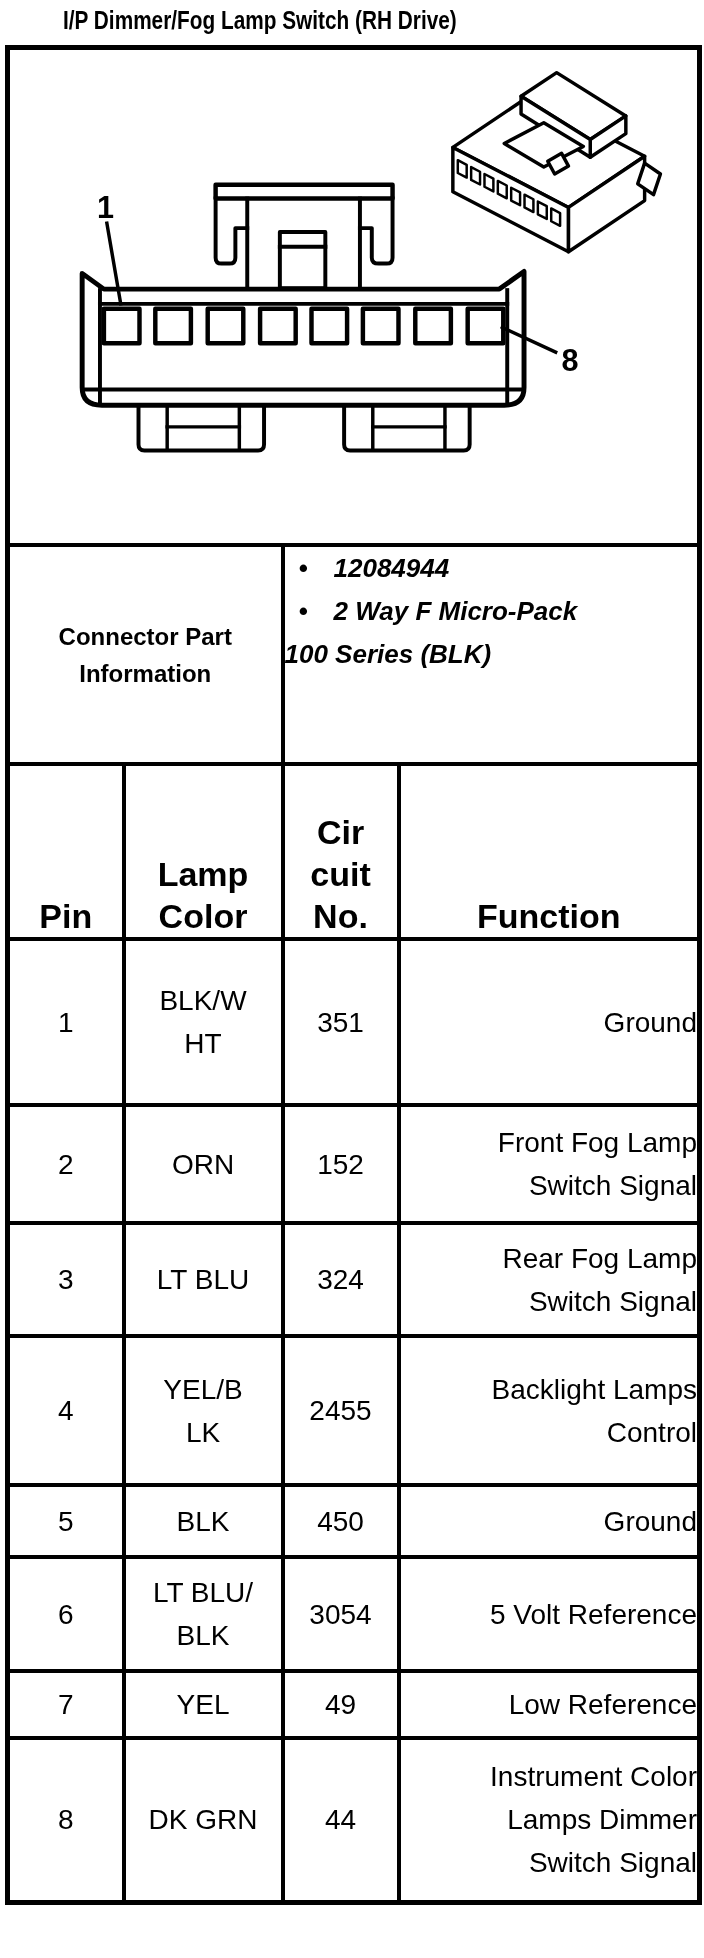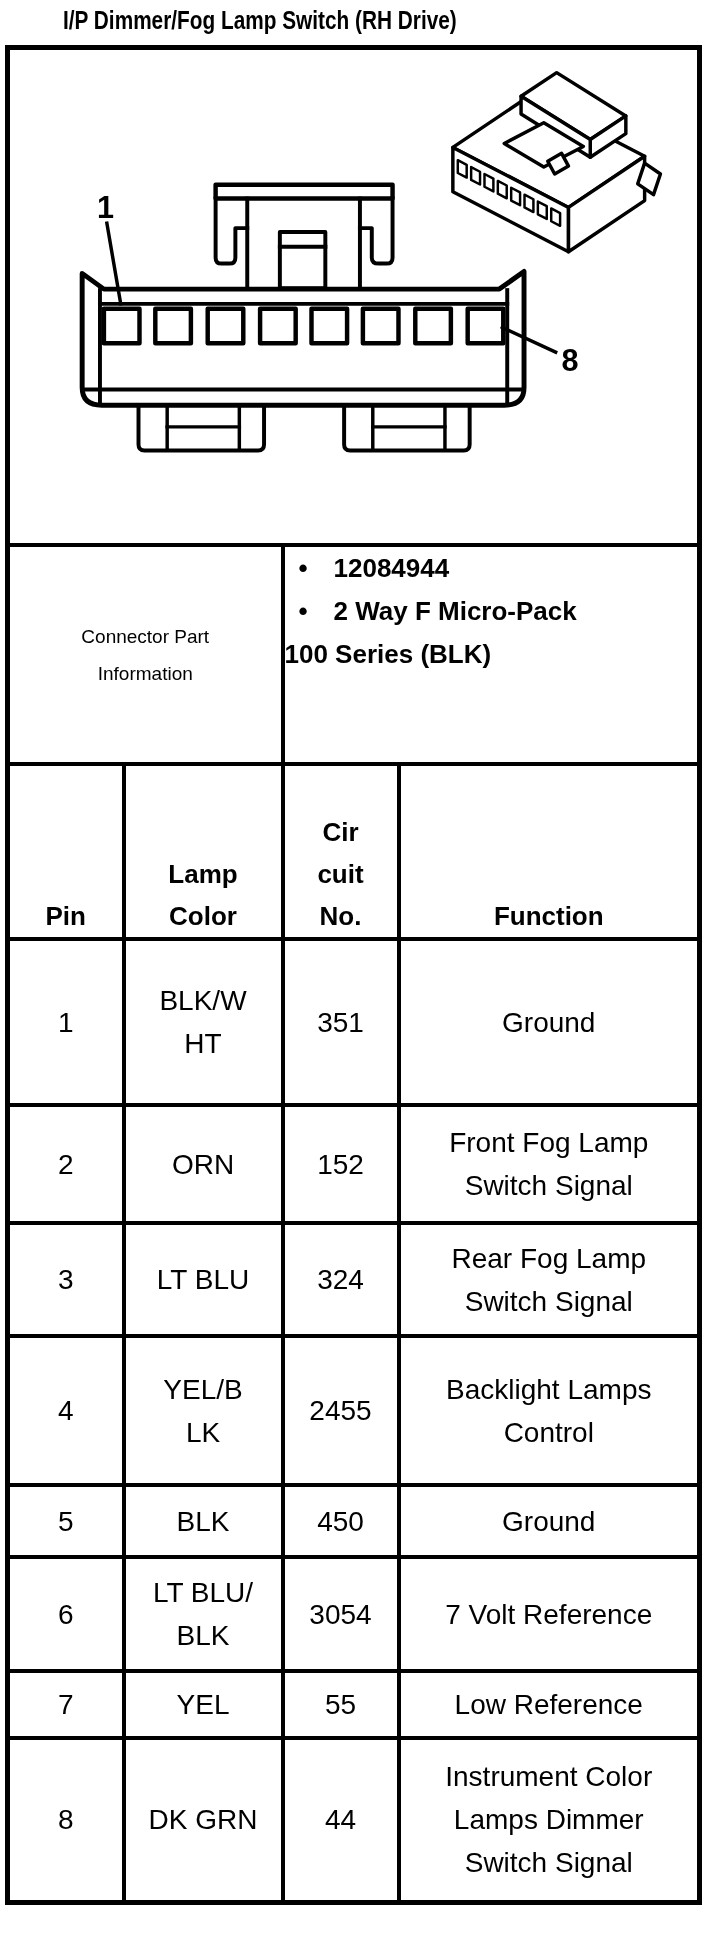--- a/index.html
+++ b/index.html
@@ -27,40 +27,40 @@
   tr.info-row     { height:219px; }
   tr.head-row     { height:175px; }
   tr.r1 { height:166px; } tr.r2 { height:118px; } tr.r3 { height:113px; }
   tr.r4 { height:149px; } tr.r5 { height:72px;  } tr.r6 { height:114px; }
   tr.r7 { height:67px;  } tr.r8 { height:164px; }
 
   td.diagram-cell { padding:0; vertical-align:top; }
   td.diagram-cell svg { display:block; width:100%; height:493px; }
 
   td.info-label {
-    font-weight:normal; font-size:19px; line-height:37px;
+    font-weight:bold; font-size:24px; line-height:37px;
     text-align:center; vertical-align:middle; white-space:pre-line;
   }
   td.info-value {
     vertical-align:top; font-weight:bold; font-size:26px;
-    line-height:43px; padding:12px 6px 0 14px;
+    line-height:43px; padding:12px 6px 0 14px;font-style:italic;
   }
   .bullet-dot { display:inline-block; width:49px; padding-left:14px; box-sizing:border-box; }
 
   th.hdr {
-    font-weight:bold; font-size:26px; line-height:42px;
+    font-weight:bold; font-size:34px; line-height:42px;
     vertical-align:bottom; text-align:center;
     padding-bottom:10px; white-space:pre-line;
   }
   td.cell-c {
     text-align:center; vertical-align:middle;
     font-size:28px; line-height:43px; white-space:pre-line;
   }
   td.cell-fn {
-    text-align:center; vertical-align:middle;
+    text-align:right; vertical-align:middle;
     font-size:28px; line-height:43px; white-space:pre-line;
     padding-left:15px; padding-right:4px;
   }
 </style>
 </head>
 <body>
 
 
 
 <div class="title">I/P Dimmer/Fog Lamp Switch (RH Drive)</div>
@@ -206,26 +206,26 @@
     <td class="cell-c">5</td>
     <td class="cell-c">BLK</td>
     <td class="cell-c">450</td>
     <td class="cell-fn">Ground</td>
   </tr>
   <tr class="r6">
     <td class="cell-c">6</td>
     <td class="cell-c">LT BLU/
 BLK</td>
     <td class="cell-c">3054</td>
-    <td class="cell-fn">7 Volt Reference</td>
+    <td class="cell-fn">5 Volt Reference</td>
   </tr>
   <tr class="r7">
     <td class="cell-c">7</td>
     <td class="cell-c">YEL</td>
-    <td class="cell-c">55</td>
+    <td class="cell-c">49</td>
     <td class="cell-fn">Low Reference</td>
   </tr>
   <tr class="r8">
     <td class="cell-c">8</td>
     <td class="cell-c">DK GRN</td>
     <td class="cell-c">44</td>
     <td class="cell-fn">Instrument Color
 Lamps Dimmer
 Switch Signal</td>
   </tr>

